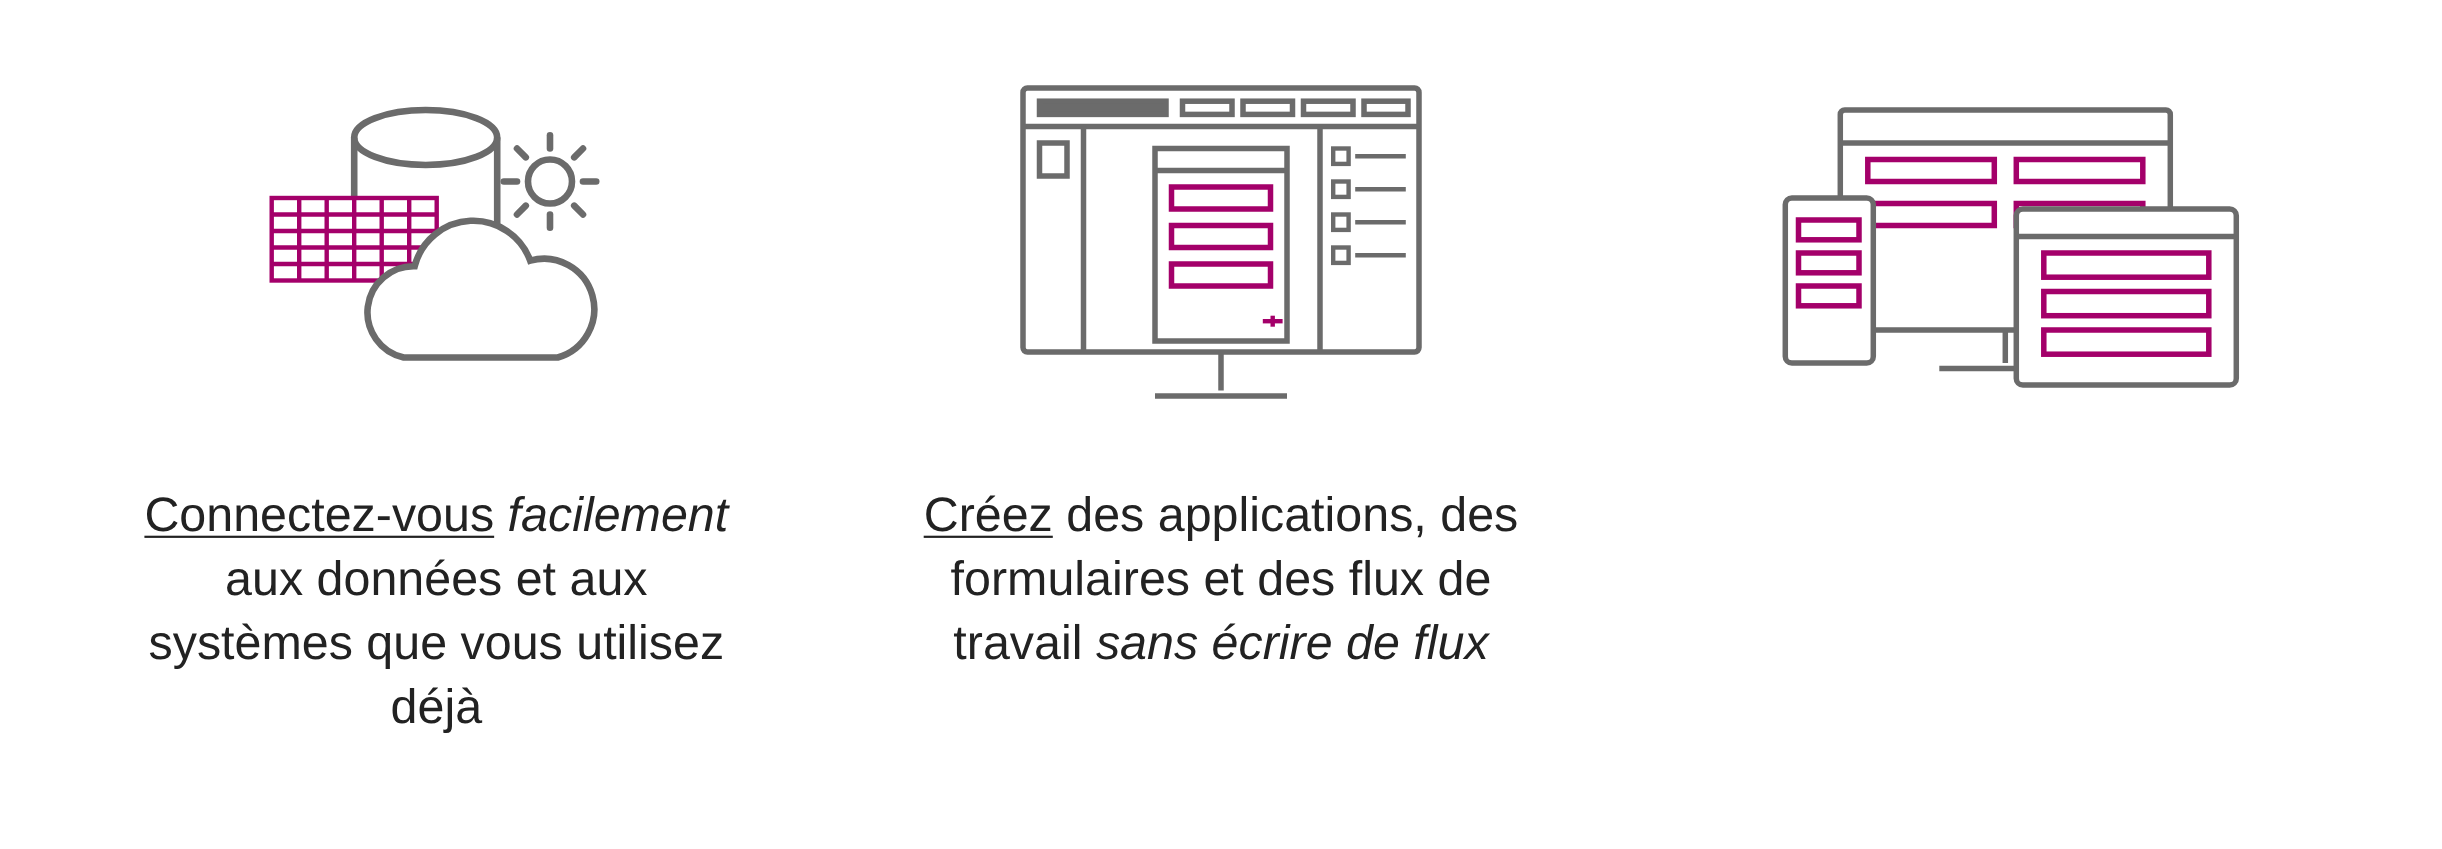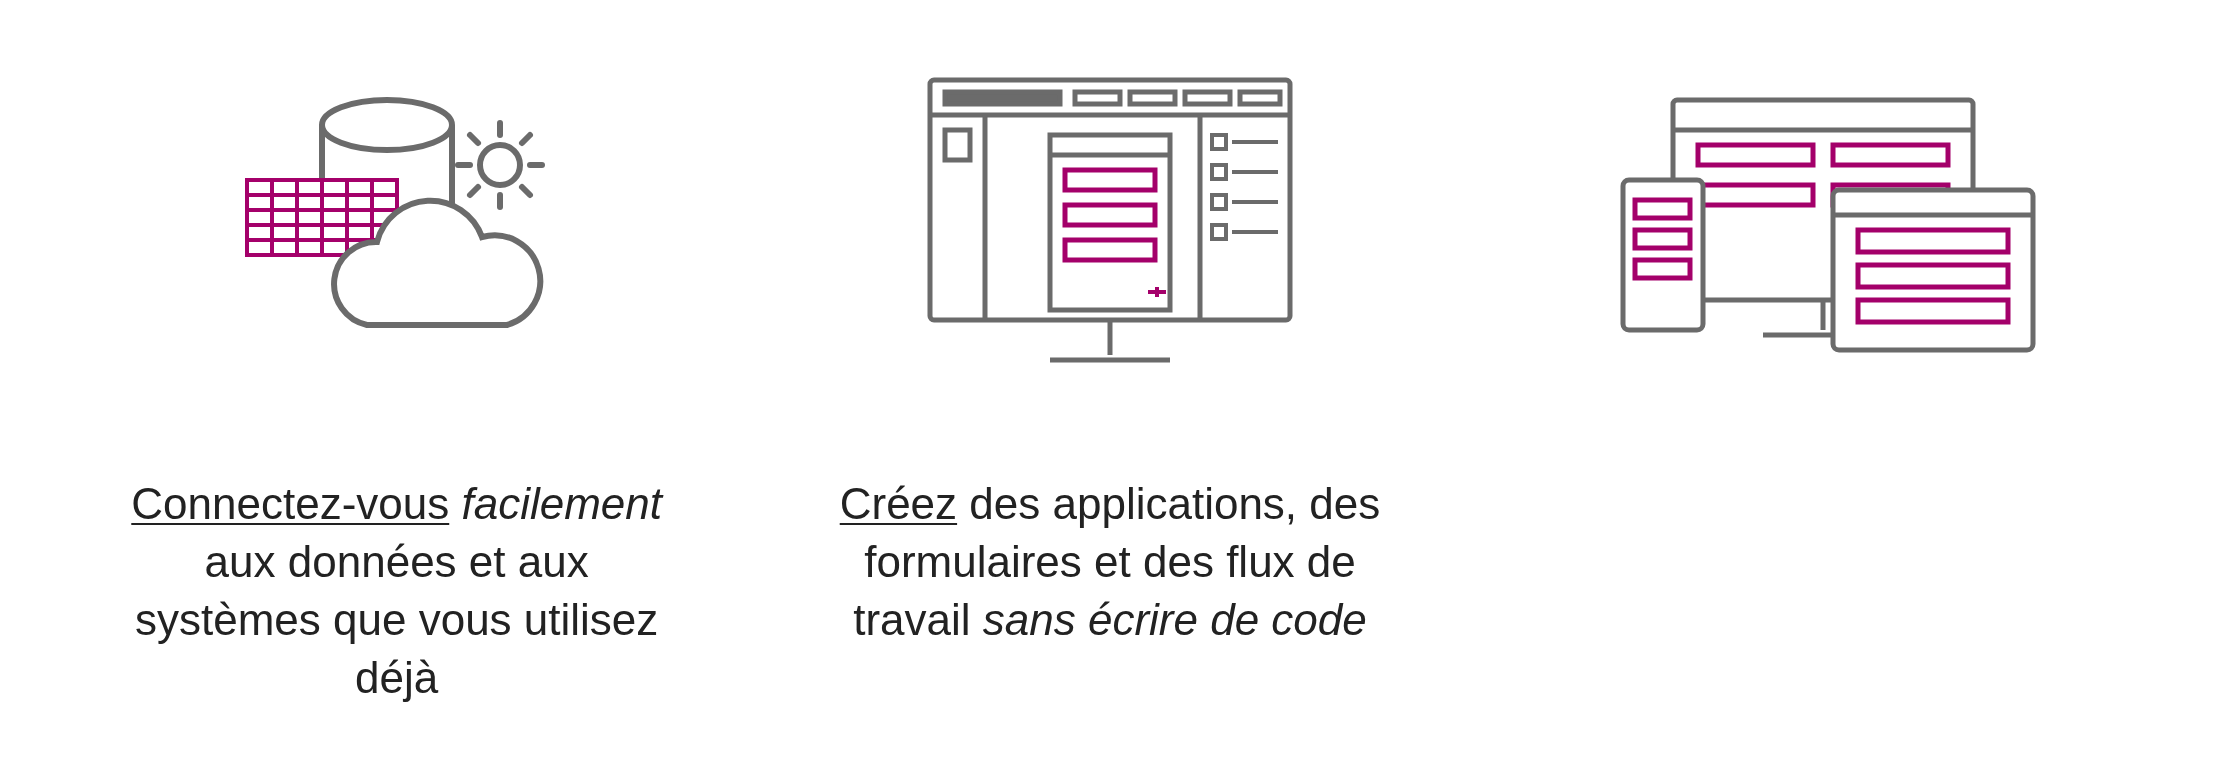--- a/index.html
+++ b/index.html
@@ -11,21 +11,20 @@
     display: flex;
     justify-content: space-around;
     align-items: flex-start;
     padding: 60px 40px 0 40px;
   }
   .feature {
     width: 640px;
     display: flex;
     flex-direction: column;
     align-items: center;
-    gap: 35px;
   }
   .icon-wrap {
     height: 320px;
     display: flex;
     align-items: center;
     justify-content: center;
   }
   .feature p {
     margin-top: 60px;
     font-size: 44px;
@@ -127,21 +126,21 @@
       <g fill="none" stroke="#a4006a" stroke-width="5">
         <rect x="165" y="110" width="90" height="20"></rect>
         <rect x="165" y="145" width="90" height="20"></rect>
         <rect x="165" y="180" width="90" height="20"></rect>
         <line x1="248" y1="232" x2="266" y2="232" stroke-width="4"></line>
         <line x1="257" y1="227" x2="257" y2="237" stroke-width="4"></line>
       </g>
     </svg>
   </div>
   <p>
-    <span class="underline">Créez</span><span> des applications, des formulaires et des flux de travail </span><span class="italic">sans écrire de code</span>
+    <span class="underline">Créez</span><span> des applications, des formulaires et des flux de travail </span><span class="italic">sans écrire de flux</span>
   </p>
 </div>
 
 <div class="feature">
   <div class="icon-wrap">
     <svg width="440" height="300" viewBox="0 0 440 300">
       <g fill="#ffffff" stroke="#6b6b6b" stroke-width="5">
 
         <rect x="70" y="30" width="300" height="200" rx="4"></rect>
         <line x1="70" y1="60" x2="370" y2="60"></line>

